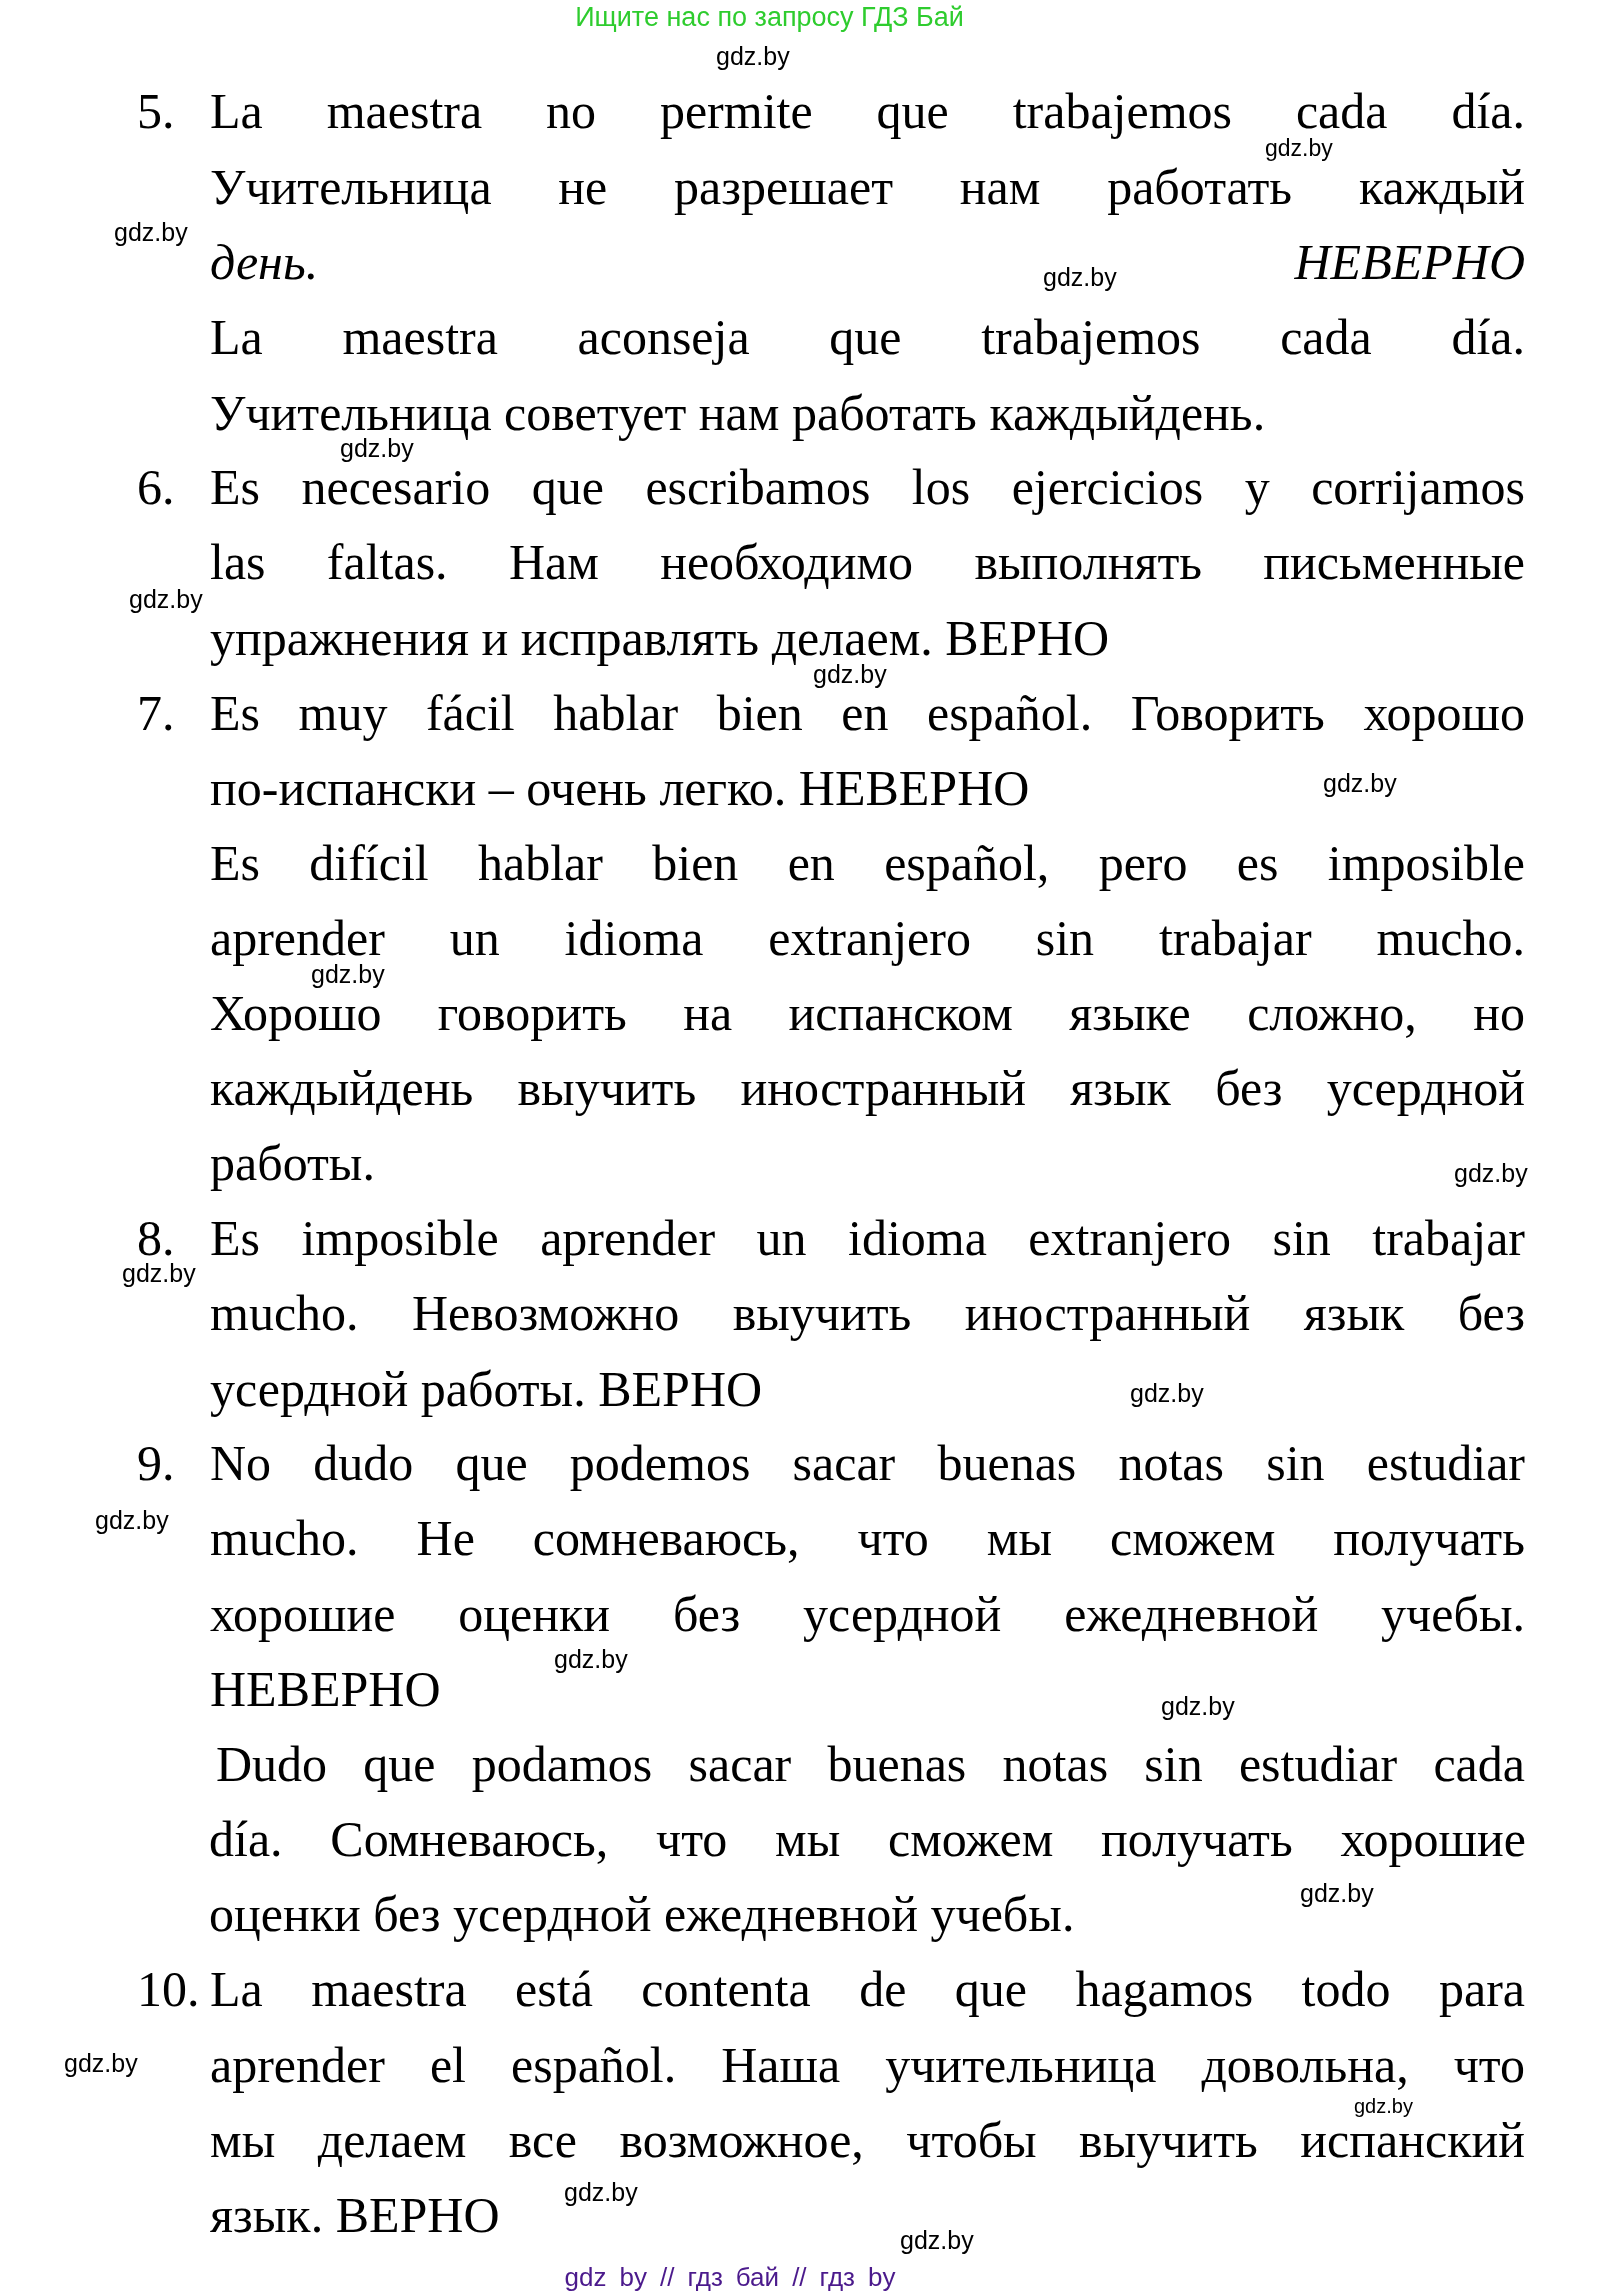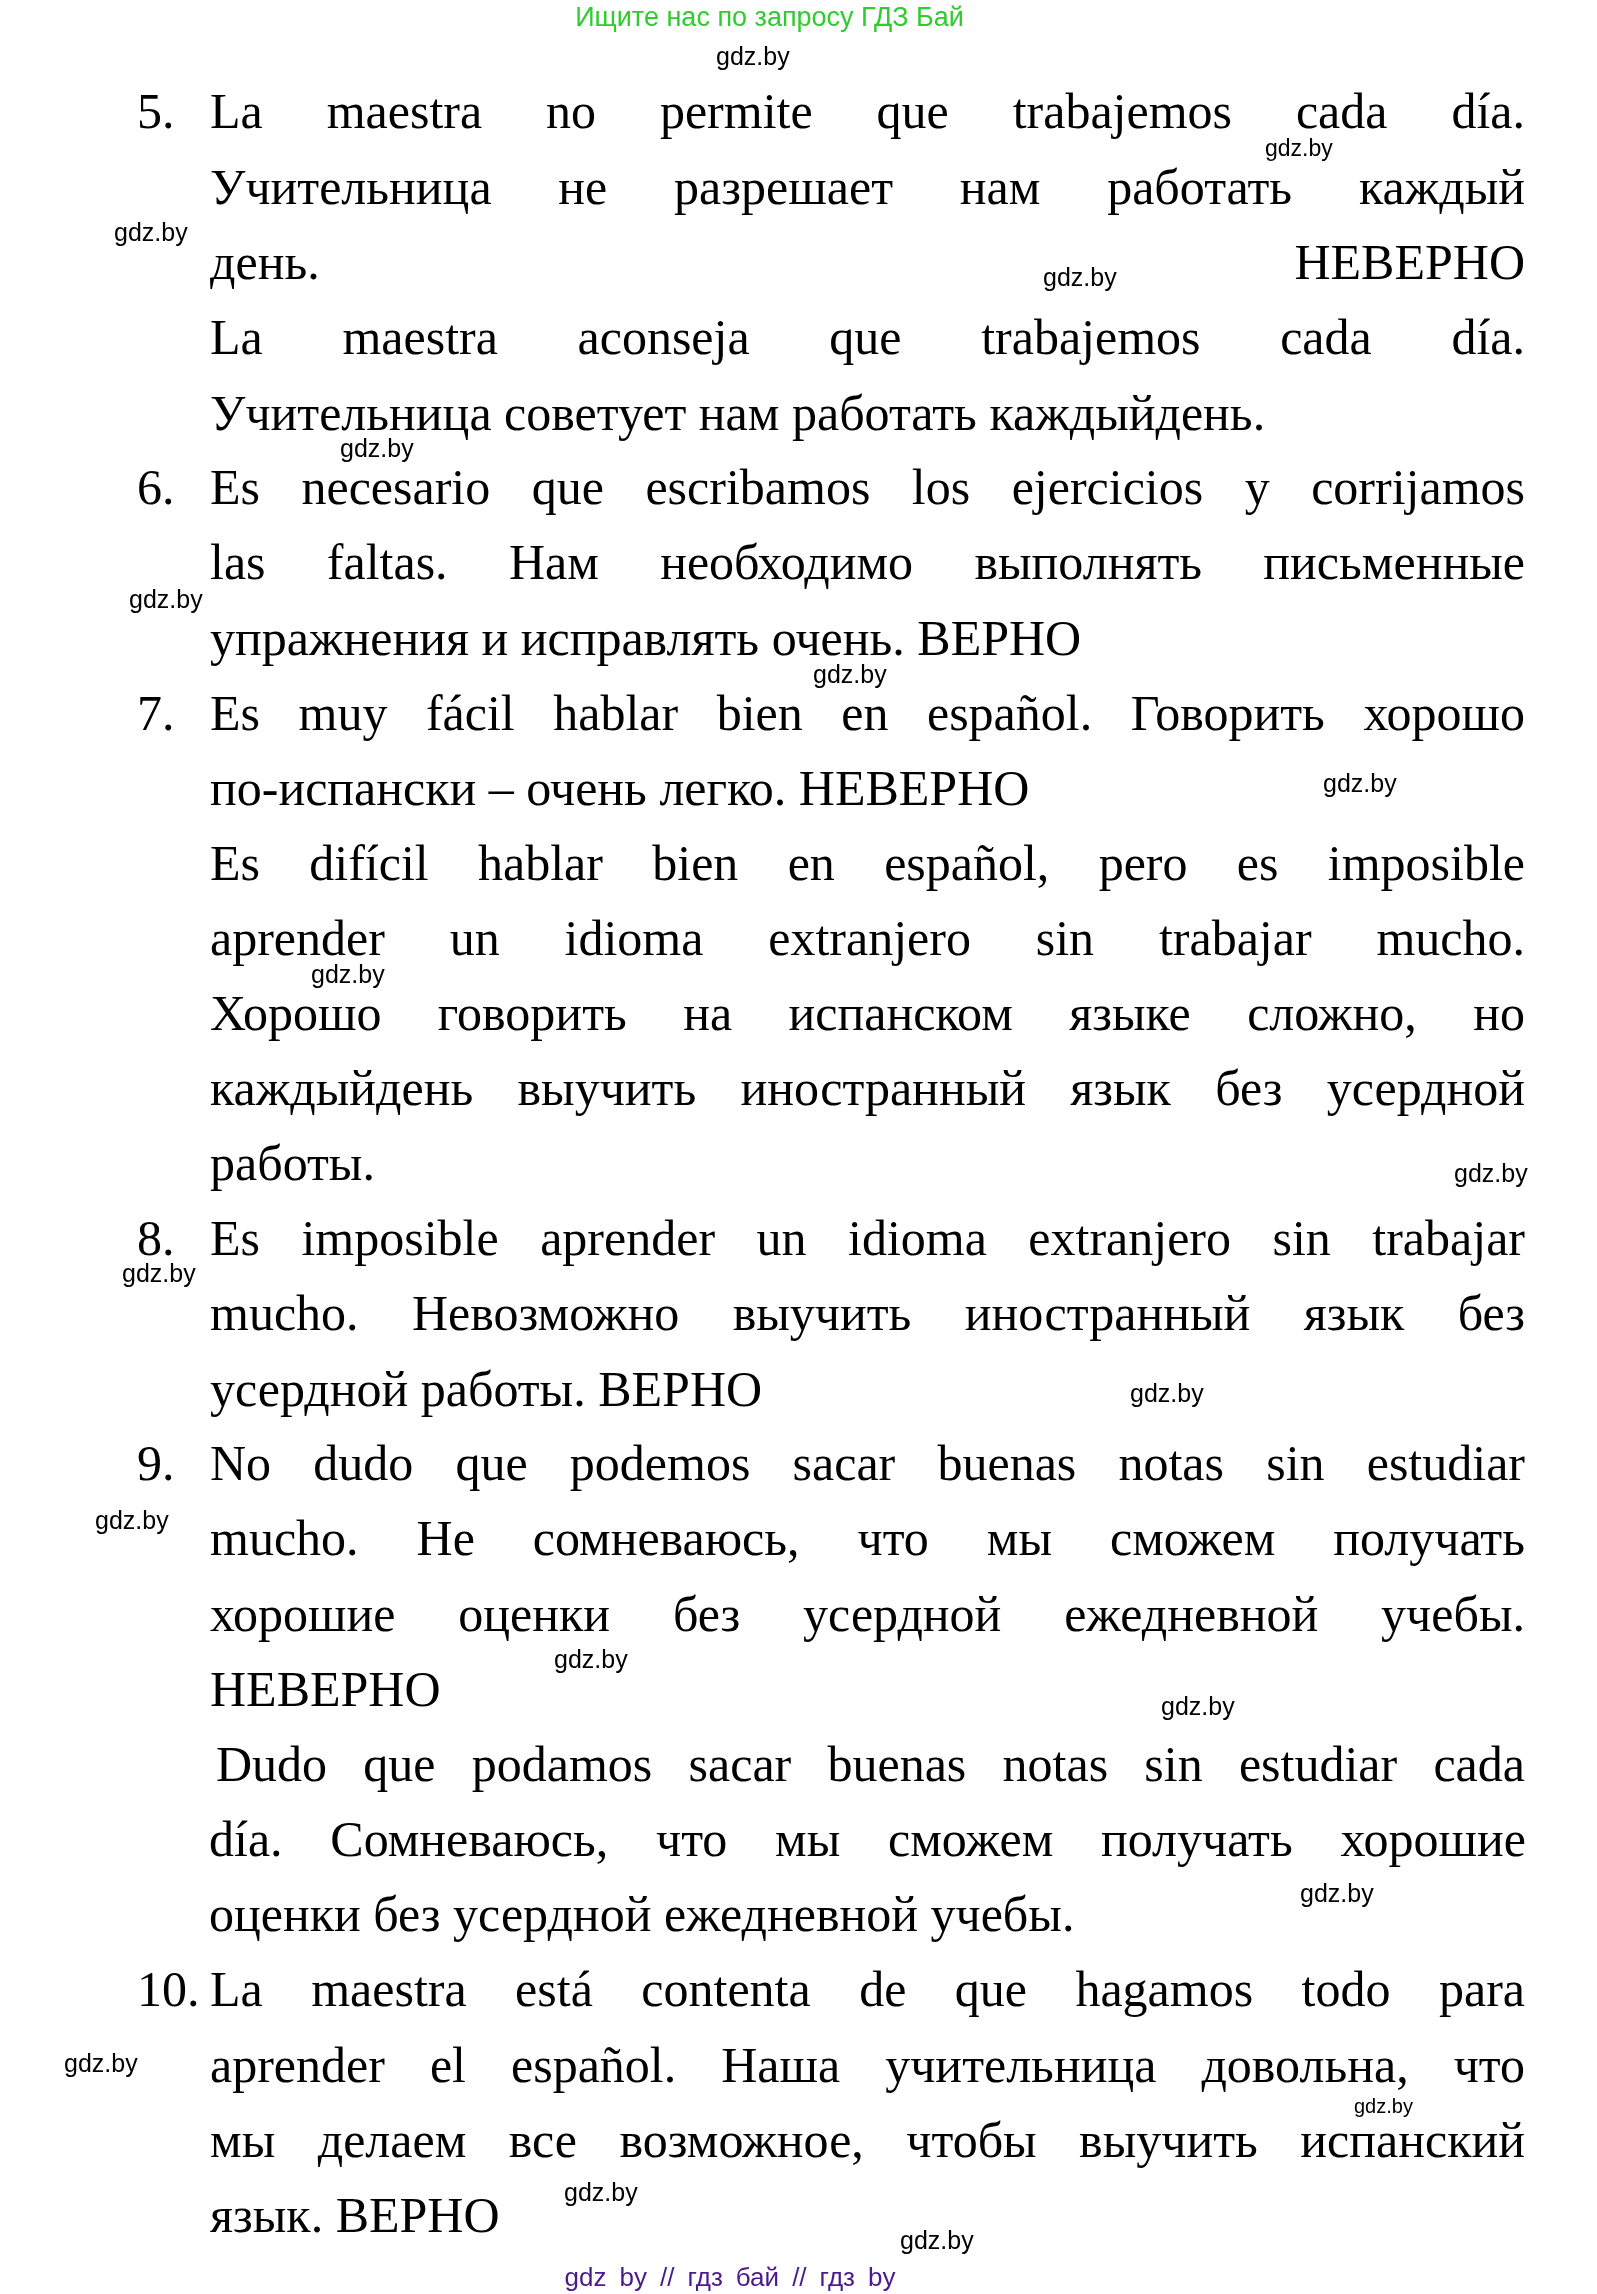--- a/index.html
+++ b/index.html
@@ -6,21 +6,21 @@
   body { width:1598px; height:2294px; position:relative; overflow:hidden; }
   .header { position:absolute; left:0; width:1539px; top:1.9px; text-align:center;
             font-family:"Liberation Sans", sans-serif; font-size:27px; color:#2ecc2e; }
   .wm { position:absolute; font-family:"Liberation Sans", sans-serif; font-size:25px; color:#000; white-space:nowrap; }
   .footer { position:absolute; left:0; width:1460px; top:2262px; text-align:center;
             font-family:"Liberation Sans", sans-serif; font-size:26px; color:#4b1a8c; word-spacing:5.8px; }
   .line { position:absolute; left:210px; width:1315px; font-family:"Liberation Serif", serif;
           font-size:50px; line-height:75px; height:75px; color:#000; white-space:nowrap;
           text-align:justify; text-align-last:justify; transform:scaleX(1); }
   .line.left { text-align:left; text-align-last:left; }
-  .line.split { display:flex; justify-content:space-between; }
+  .line.split { display:flex; justify-content:space-between;font-style:italic; }
   .num { position:absolute; left:137px; font-family:"Liberation Serif", serif; font-size:50px;
          line-height:75px; color:#000; }
 </style>
 </head>
 <body>
 
 <div class="header">Ищите нас по запросу ГДЗ Бай</div>
 <div class="wm" style="left:716px;top:42px;">gdz.by</div>
 
 <div class="num" style="top:74px;">5.</div>
@@ -34,21 +34,21 @@
 </div>
 <div class="wm" style="left:1043px;top:263px;">gdz.by</div>
 <div class="line" style="top:300px;">La maestra aconseja que trabajemos cada día.</div>
 <div class="line left" style="top:376px;">Учительница советует нам работать каждыйдень.</div>
 <div class="wm" style="left:340px;top:434px;">gdz.by</div>
 
 <div class="num" style="top:450px;">6.</div>
 <div class="line" style="top:450px;">Es necesario que escribamos los ejercicios y corrijamos</div>
 <div class="line" style="top:525px;">las faltas. Нам необходимо выполнять письменные</div>
 <div class="wm" style="left:129px;top:585px;">gdz.by</div>
-<div class="line left" style="top:601px;">упражнения и исправлять очень. ВЕРНО</div>
+<div class="line left" style="top:601px;">упражнения и исправлять делаем. ВЕРНО</div>
 <div class="wm" style="left:813px;top:660px;">gdz.by</div>
 
 <div class="num" style="top:676px;">7.</div>
 <div class="line" style="top:676px;">Es muy fácil hablar bien en español. Говорить хорошо</div>
 <div class="line left" style="top:751px;">по-испански – очень легко. НЕВЕРНО</div>
 <div class="wm" style="left:1323px;top:769px;">gdz.by</div>
 <div class="line" style="top:826px;">Es difícil hablar bien en español, pero es imposible</div>
 <div class="line" style="top:901px;">aprender un idioma extranjero sin trabajar mucho.</div>
 <div class="wm" style="left:311px;top:960px;">gdz.by</div>
 <div class="line" style="top:976px;">Хорошо говорить на испанском языке сложно, но</div>

